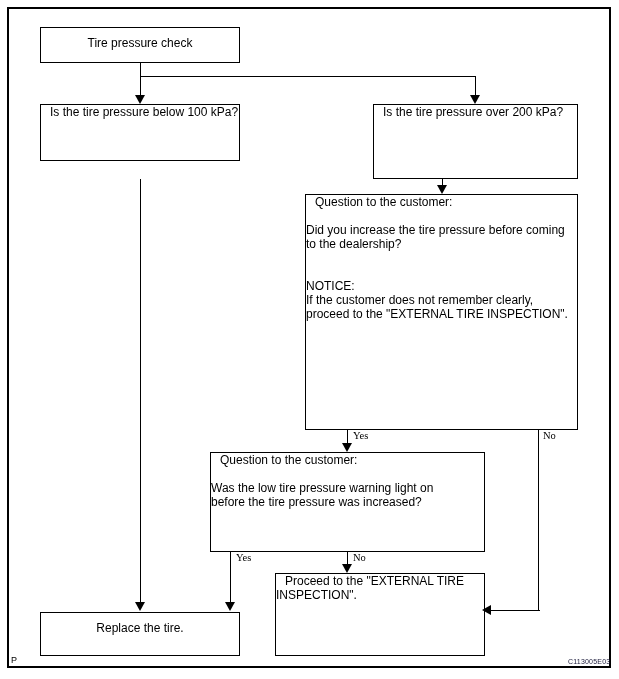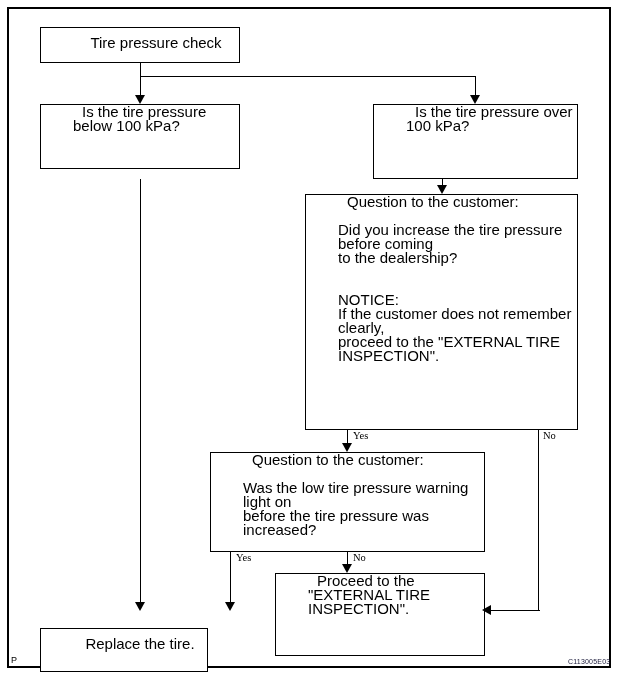--- a/index.html
+++ b/index.html
@@ -27,23 +27,22 @@
     border: 2px solid #000000;
     box-sizing: border-box;
   }
   
   .node {
     position: absolute;
     border: 1.5px solid #000000;
     background: #ffffff;
     box-sizing: border-box;
     color: #000000;
-    font-size: 15px;
+    font-size: 12px;
     line-height: 14px;
-    padding-left: 32px;
   }
   .node .txt {
     white-space: pre-line;
   }
   .node.center {
     display: flex;
     align-items: flex-start;
     justify-content: center;
   }
   .node.center .txt {
@@ -110,26 +109,26 @@
 <body>
 
 <div id="page">
 
   <div class="page-frame"></div>
 
   <div class="node center" style="left:40px; top:27px; width:200px; height:36px;">
     <span class="txt">Tire pressure check</span>
   </div>
 
-  <div class="node left" style="left:40px; top:104px; width:200px; height:65px;">
+  <div class="node left" style="left:40px; top:104px; width:200px; height:57px;">
     <span class="txt">Is the tire pressure below 100 kPa?</span>
   </div>
 
   <div class="node left" style="left:373px; top:104px; width:205px; height:75px;">
-    <span class="txt">Is the tire pressure over 100 kPa?</span>
+    <span class="txt">Is the tire pressure over 200 kPa?</span>
   </div>
 
   <div class="node pad" style="left:305px; top:194px; width:273px; height:236px;">
     <span class="txt">Question to the customer:
 
 Did you increase the tire pressure before coming
 to the dealership?
 
 
 NOTICE:
@@ -137,21 +136,21 @@
 proceed to the "EXTERNAL TIRE INSPECTION".</span>
   </div>
 
   <div class="node pad" style="left:210px; top:452px; width:275px; height:100px;">
     <span class="txt">Question to the customer:
 
 Was the low tire pressure warning light on
 before the tire pressure was increased?</span>
   </div>
 
-  <div class="node center" style="left:40px; top:612px; width:168px; height:44px;margin-top:16px;">
+  <div class="node center" style="left:40px; top:612px; width:200px; height:44px;">
     <span class="txt">Replace the tire.</span>
   </div>
 
   <div class="node pad" style="left:275px; top:573px; width:210px; height:83px;">
     <span class="txt">Proceed to the "EXTERNAL TIRE
 INSPECTION".</span>
   </div>
 
   <div class="ln-v" style="left:140px; top:63px; height:13px;"></div>
 

